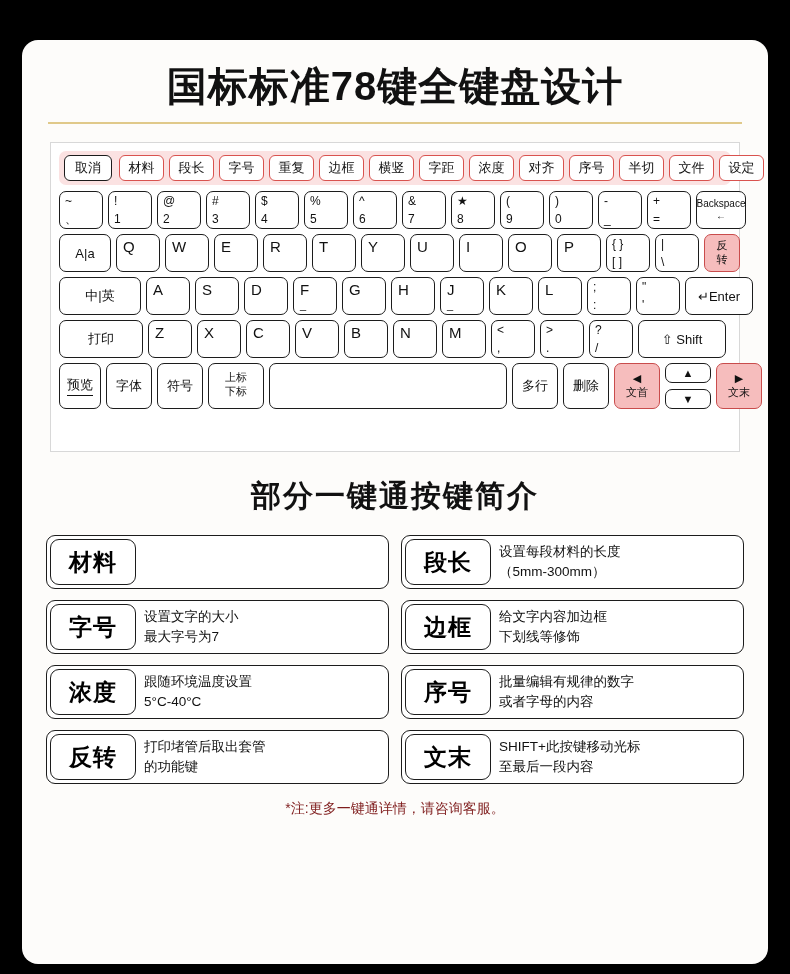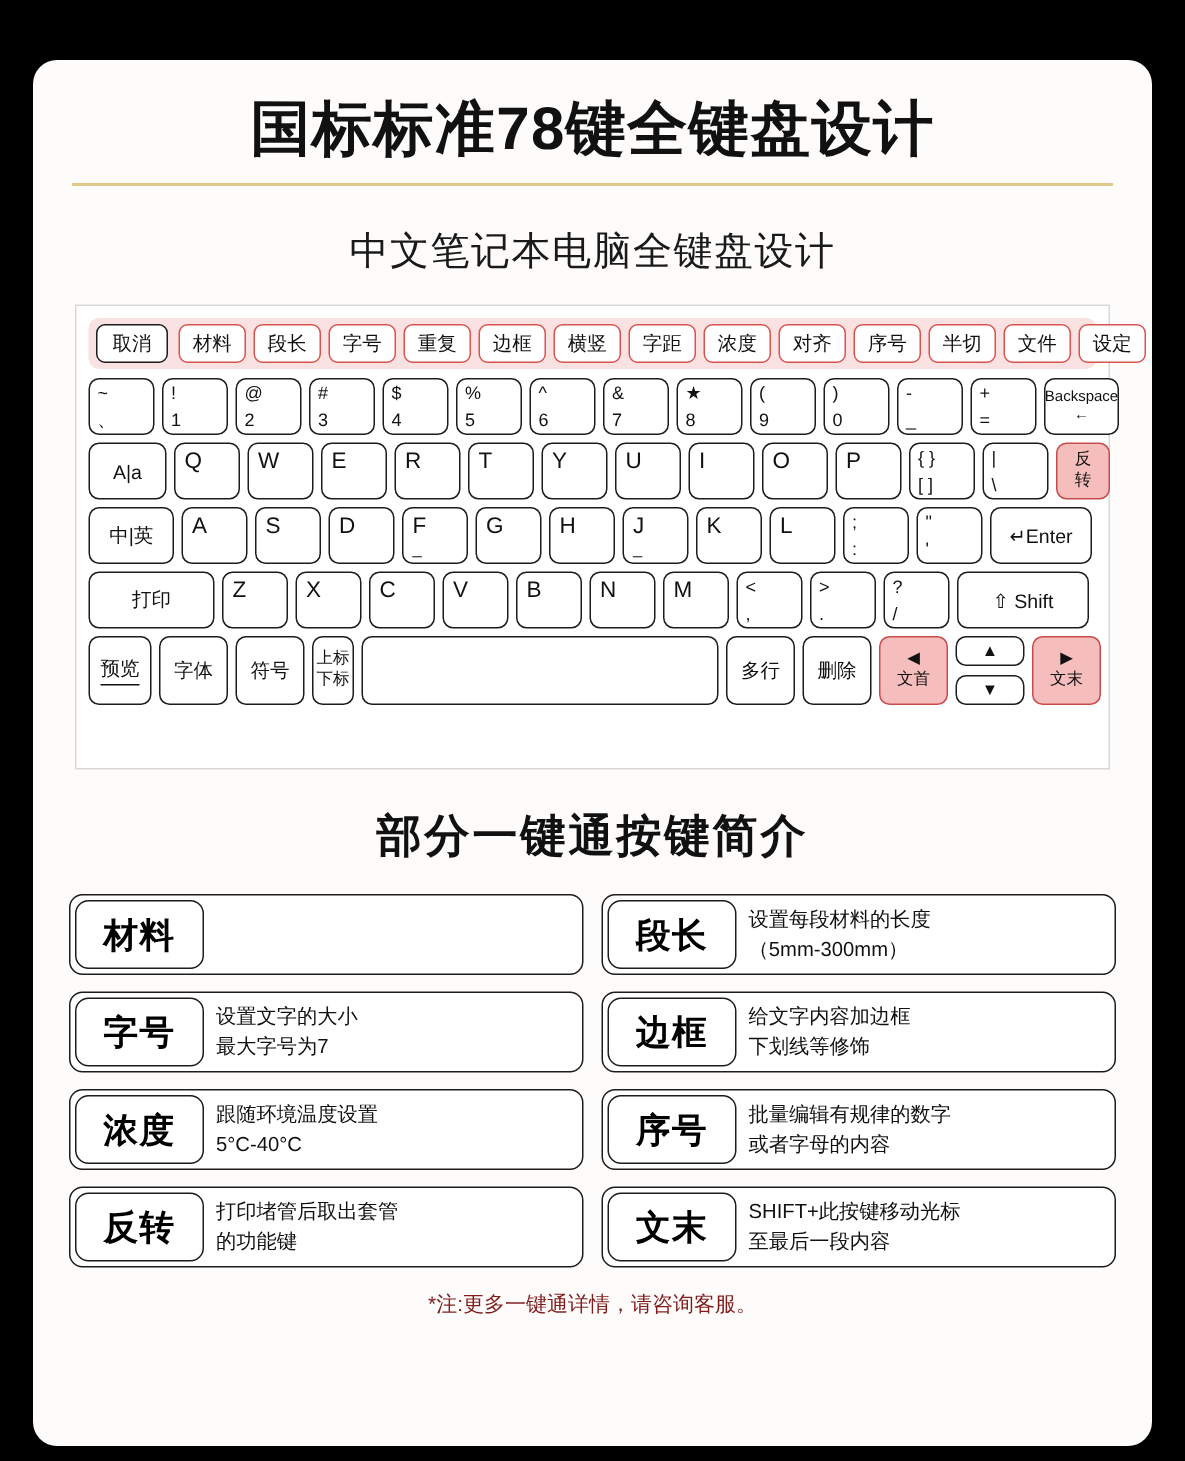--- a/index.html
+++ b/index.html
@@ -227,21 +227,20 @@
   }
 </style>
 </head>
 <body>
 
 <div class="page">
 
   <div class="title-wrap">
     <div class="main-title">国标标准78键全键盘设计</div>
   </div>
-  <div class="subtitle">中文笔记本电脑全键盘设计</div>
 
   <div class="keyboard">
 
     <div class="fn-strip">
       <div class="fn-key cancel">取消</div>
       <div class="fn-key">材料</div>
       <div class="fn-key">段长</div>
       <div class="fn-key">字号</div>
       <div class="fn-key">重复</div>
       <div class="fn-key">边框</div>
@@ -334,21 +333,21 @@
         <div class="top">|</div>
         <div class="bot">\</div>
       </div>
       <div class="key k-wide red-key two-line" style="width:36px;">
         <div>反</div>
         <div>转</div>
       </div>
     </div>
 
     <div class="krow">
-      <div class="key k-wide" style="width:57px;">中|英</div>
+      <div class="key k-wide" style="width:82px;">中|英</div>
       <div class="key k-letter">A</div>
       <div class="key k-letter">S</div>
       <div class="key k-letter">D</div>
       <div class="key k-letter">
         <span>F</span>
         <span class="sub">_</span>
       </div>
       <div class="key k-letter">G</div>
       <div class="key k-letter">H</div>
       <div class="key k-letter">
@@ -391,21 +390,21 @@
       </div>
       <div class="key k-wide" style="width:88px;">⇧ Shift</div>
     </div>
 
     <div class="krow">
       <div class="key k-tall" style="width:42px;">
         <span class="under">预览</span>
       </div>
       <div class="key k-tall" style="width:46px;">字体</div>
       <div class="key k-tall" style="width:46px;">符号</div>
-      <div class="key k-tall two-line" style="width:28px;">
+      <div class="key k-tall two-line" style="width:56px;font-family:Liberation Mono, monospace;">
         <div>上标</div>
         <div>下标</div>
       </div>
       <div class="key k-space" style="width:238px;"></div>
       <div class="key k-tall" style="width:46px;">多行</div>
       <div class="key k-tall" style="width:46px;">删除</div>
       <div class="key k-tall red-key two-line" style="width:46px;">
         <div>◀</div>
         <div>文首</div>
       </div>

